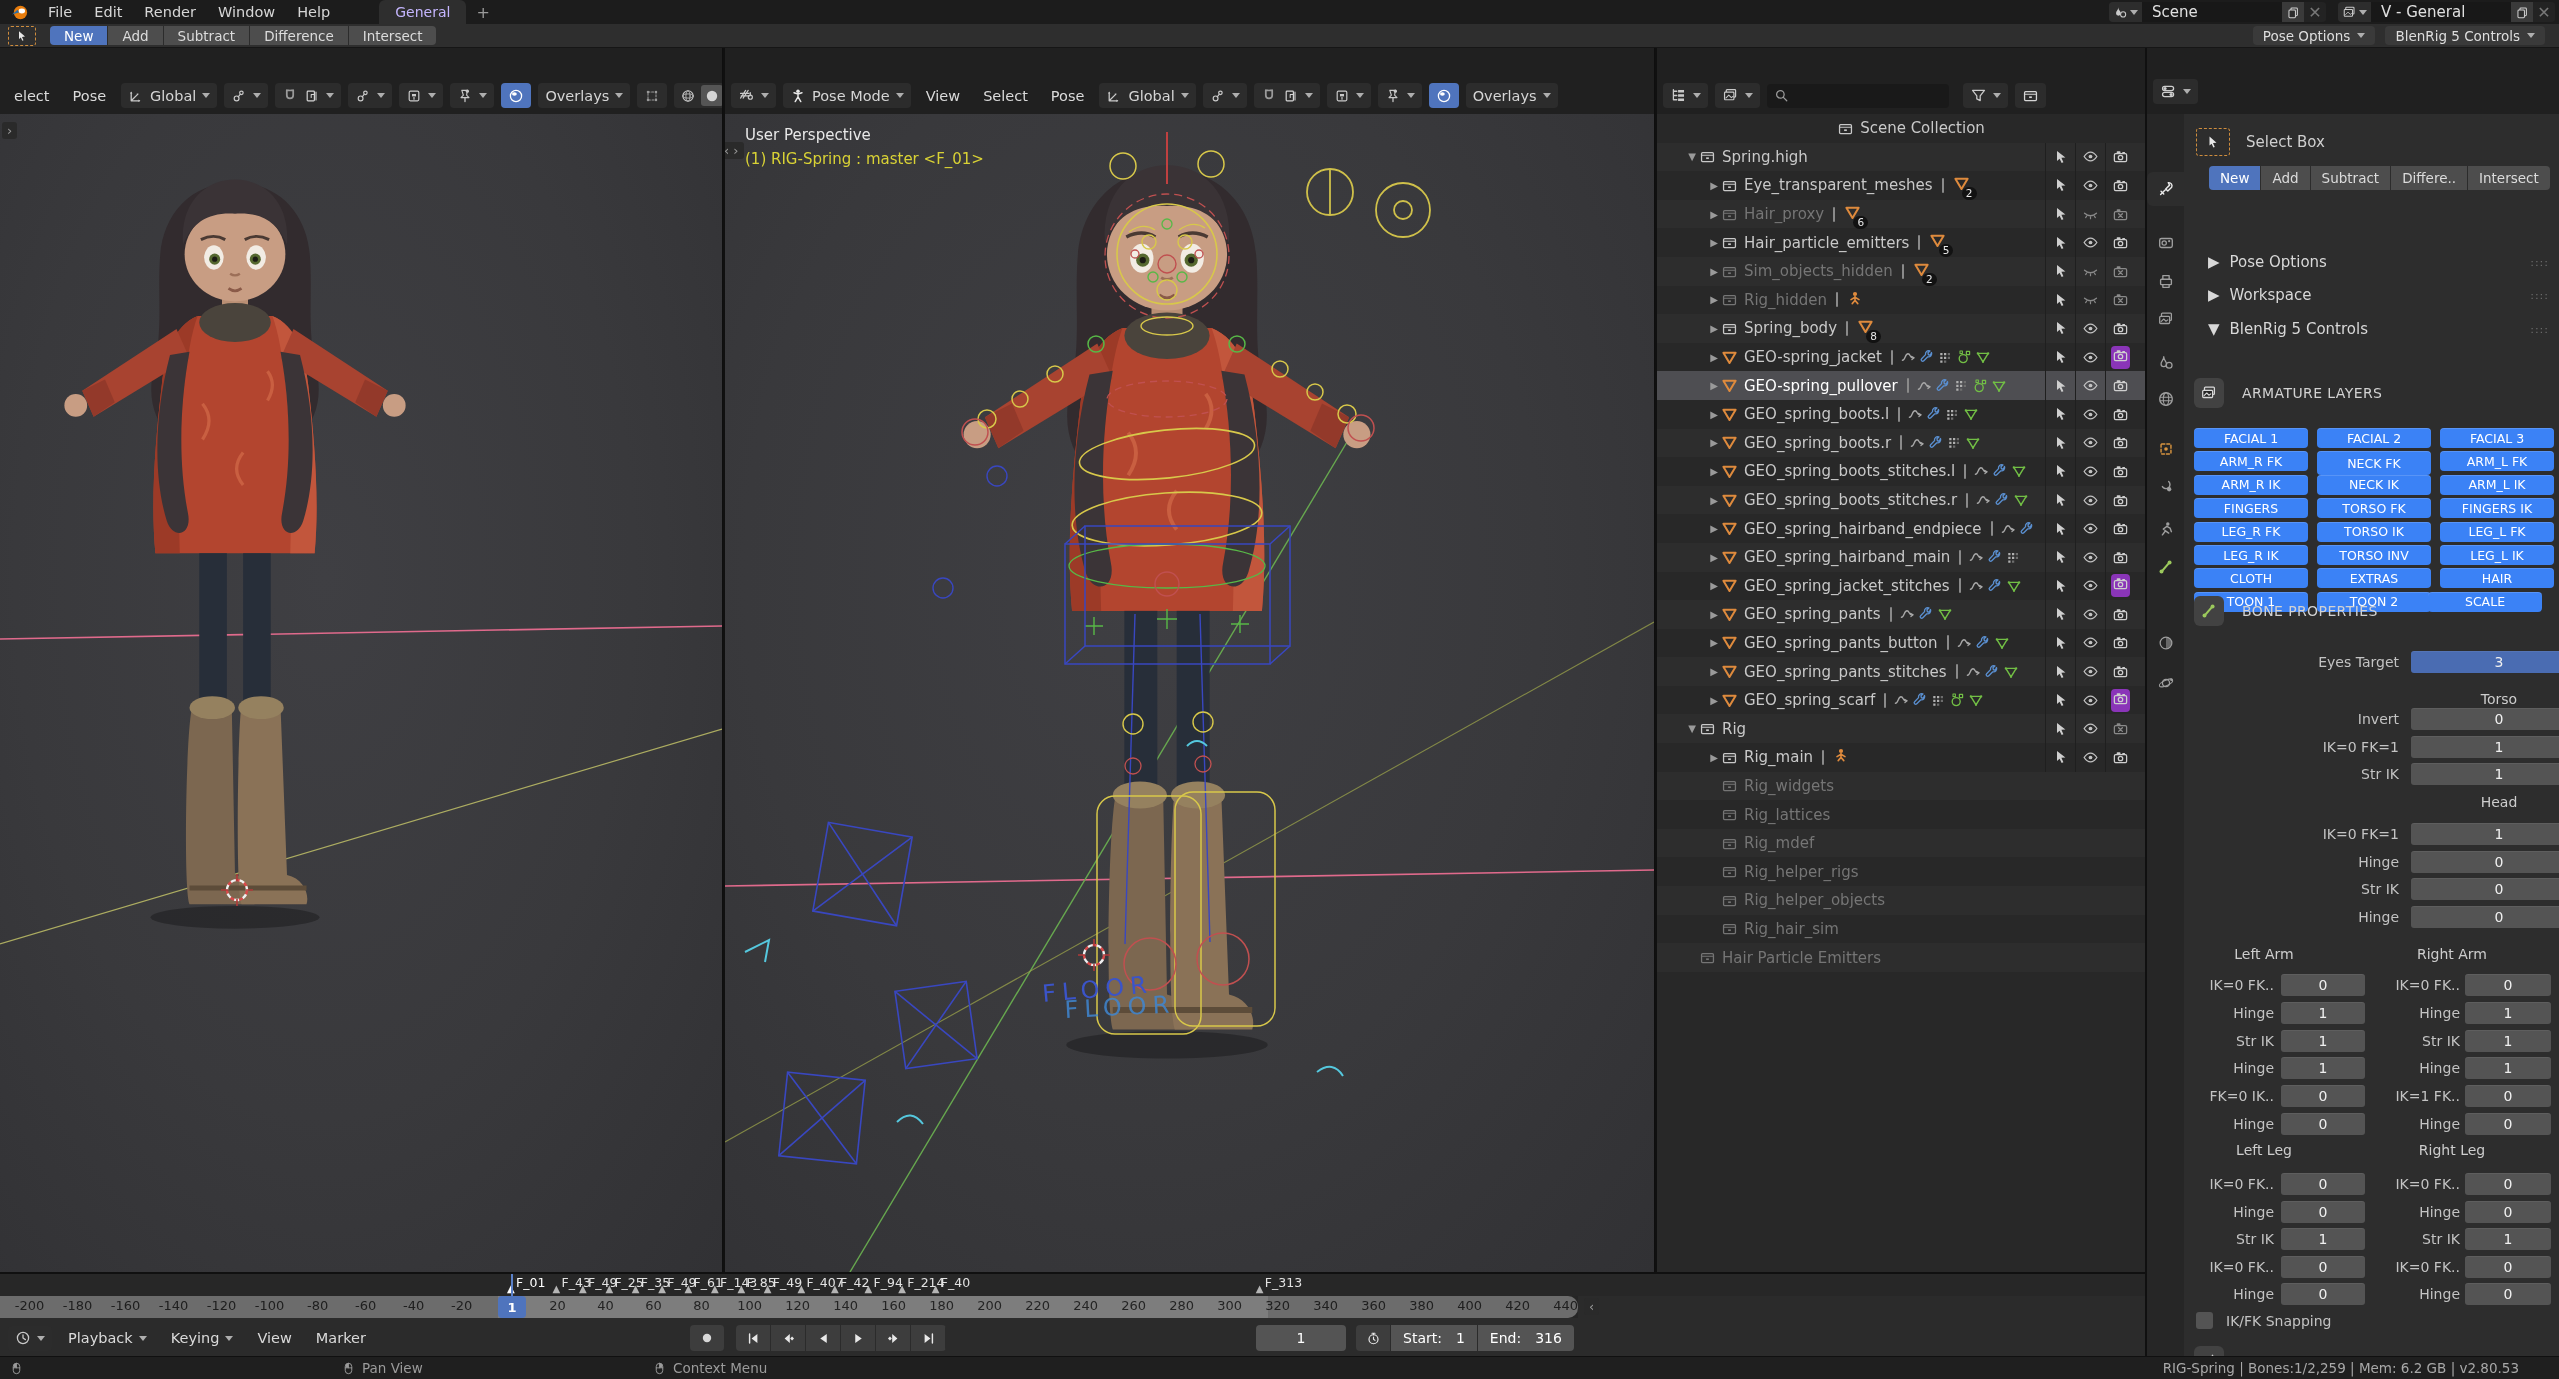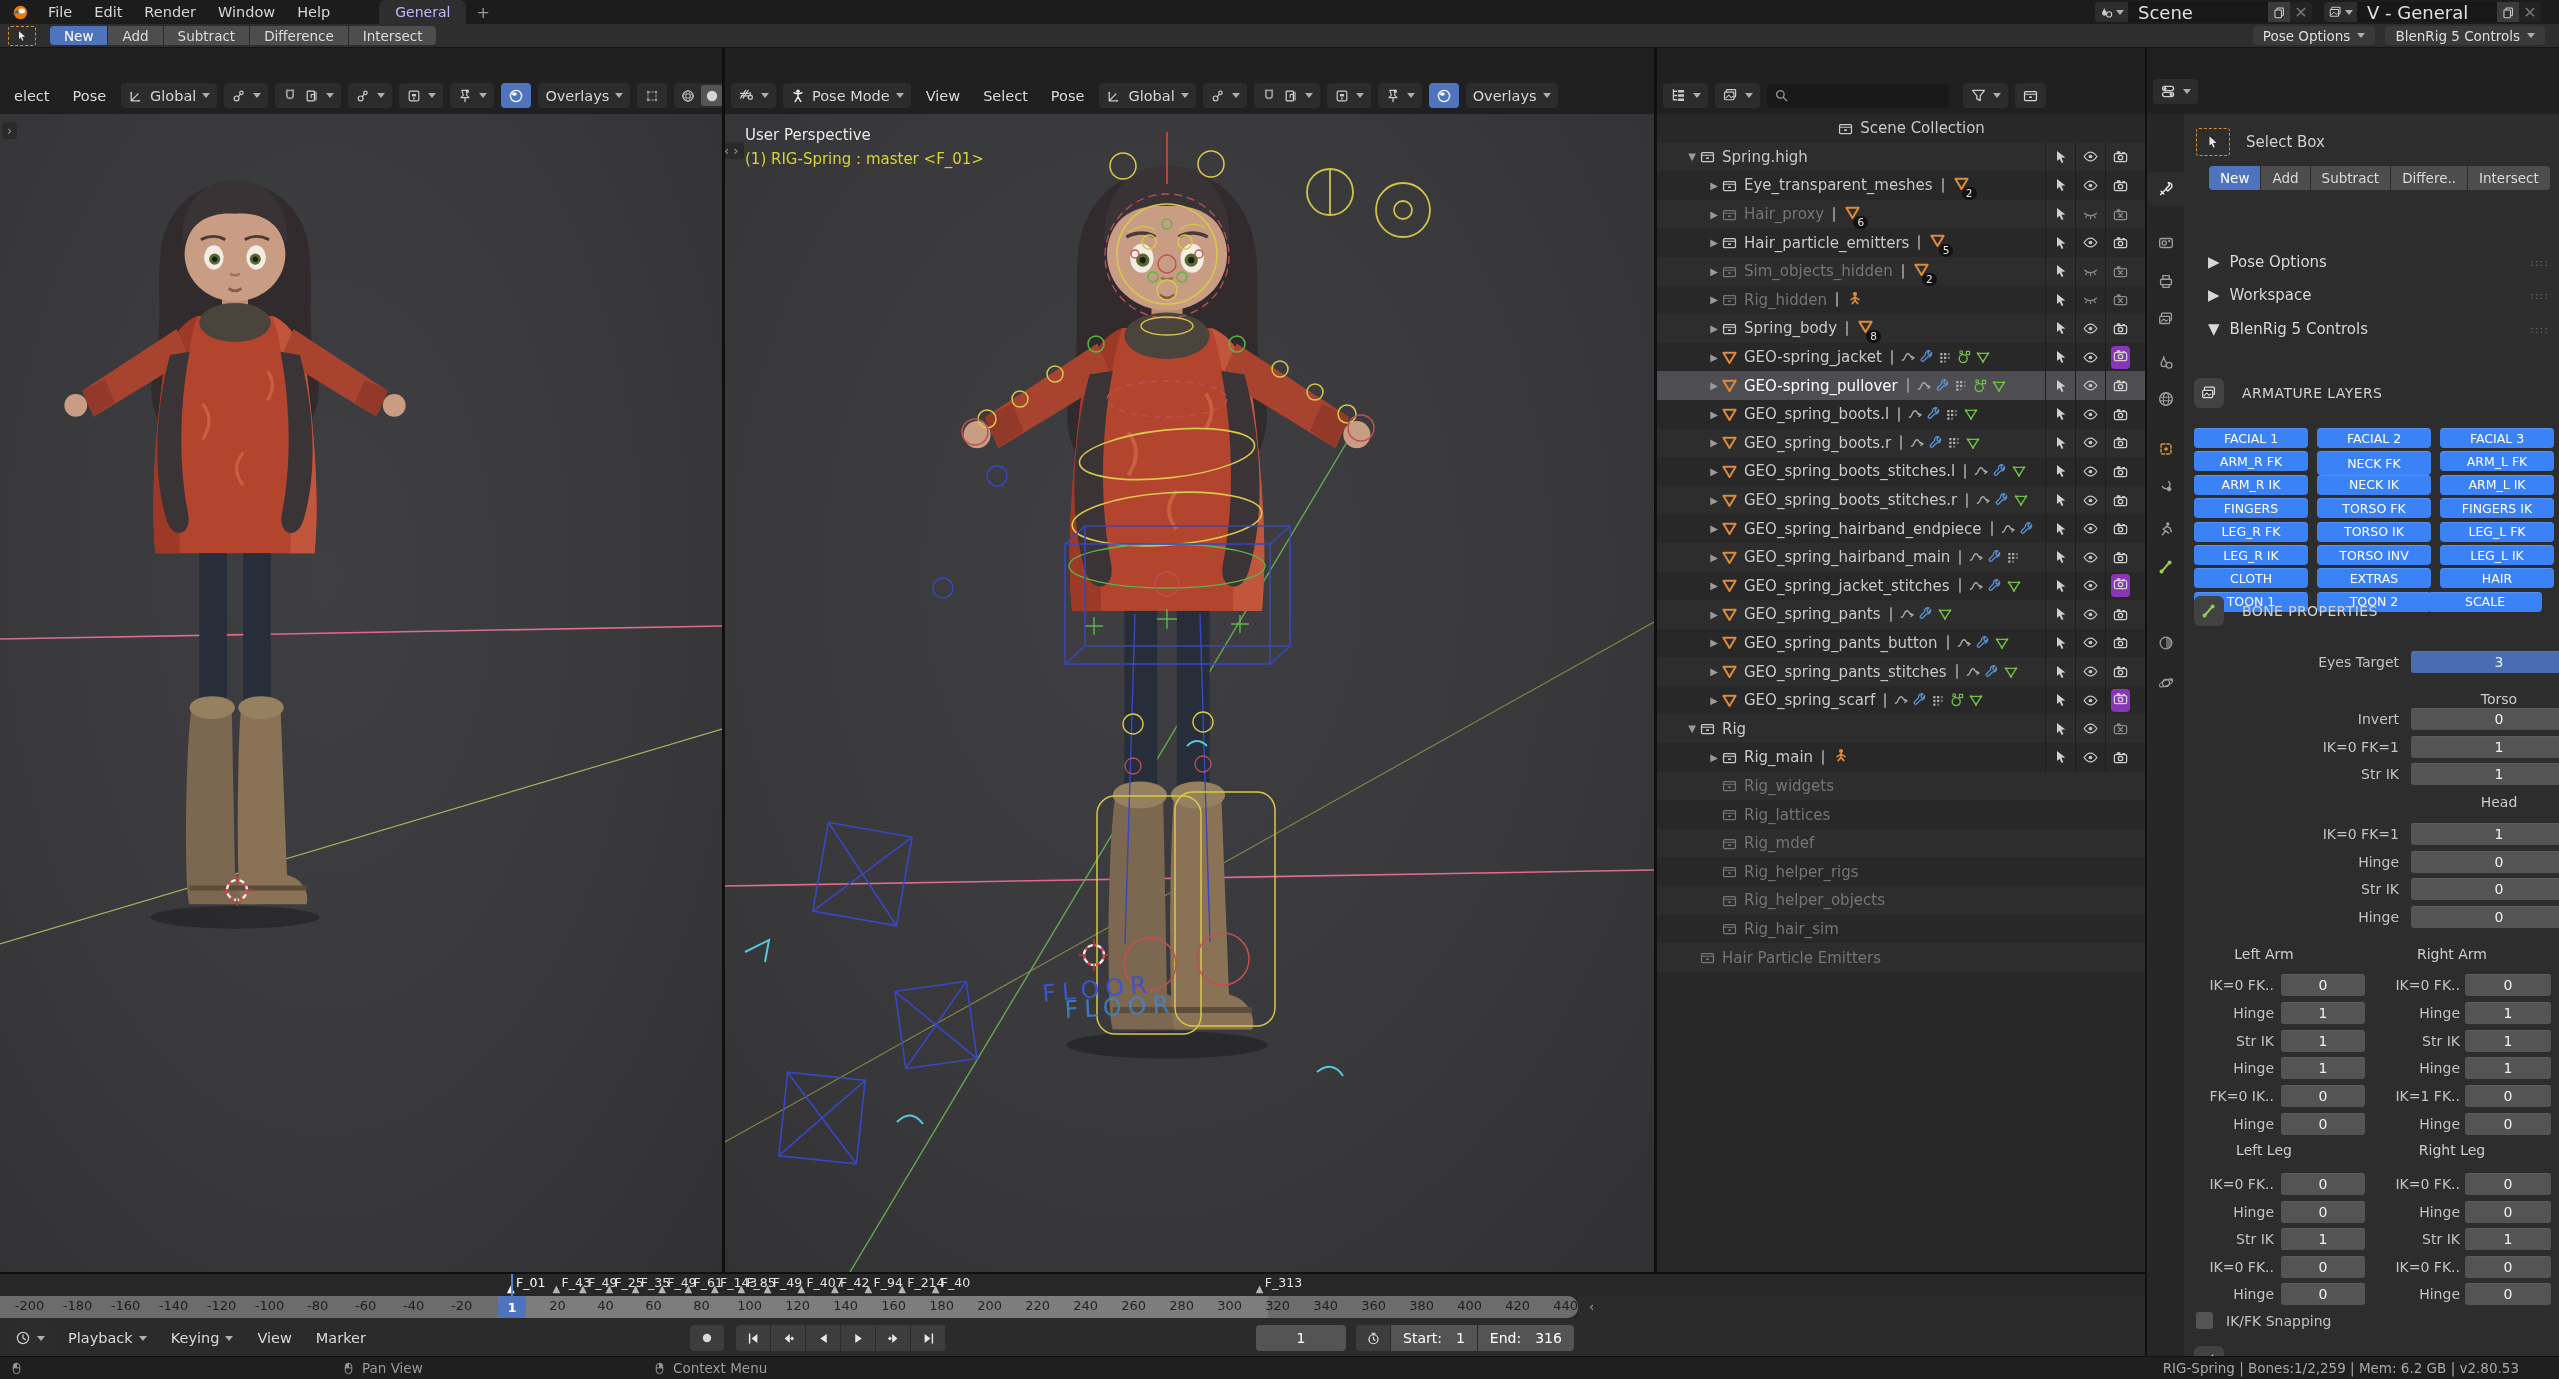--- a/index.html
+++ b/index.html
@@ -10,21 +10,21 @@
   .region{position:absolute;overflow:hidden;}
   .icon{display:inline-flex;align-items:center;justify-content:center;line-height:0;flex:0 0 auto;}
   .icon svg{display:block;}
   
   #topbar{left:0;top:0;width:2559px;height:24px;background:#1c1c1c;display:flex;align-items:center;}
   .tmenu{font-size:14.5px;color:#d6d6d6;padding:0 11px;height:24px;display:flex;align-items:center;cursor:default;}
   .wstab{height:24px;display:flex;align-items:center;padding:0 16px;background:#2e2e2e;border-radius:6px 6px 0 0;font-size:14px;color:#c4b5fd;margin-left:38px;}
   .wsplus{font-size:16px;color:#9a9a9a;padding:0 10px;}
   .idwidget{display:flex;align-items:center;height:20px;background:#232323;border-radius:4px;overflow:hidden;margin-left:12px;}
   .idwidget .lead{background:#2d2d2d;height:20px;display:flex;align-items:center;padding:0 4px;gap:2px;}
-  .idwidget .nm{background:#181818;height:20px;display:flex;align-items:center;padding:0 10px;font-size:18px;color:#e0e0e0;min-width:120px;}
+  .idwidget .nm{background:#181818;height:20px;display:flex;align-items:center;padding:0 10px;font-size:15px;color:#e0e0e0;min-width:120px;}
   .idwidget .sq{width:22px;height:20px;display:flex;align-items:center;justify-content:center;background:#3a3a3a;color:#cfcfcf;}
   .idwidget .sq.x{background:#232323;color:#777;}
   
   #toolrow{left:0;top:24px;width:2559px;height:24px;background:#2e2e2e;display:flex;align-items:center;border-bottom:1px solid #161616;box-sizing:border-box;}
   .cursorbox{width:26px;height:18px;border:1.5px dashed #cf8d3e;border-radius:3px;margin-left:8px;display:flex;align-items:center;justify-content:center;}
   .seg{display:flex;height:19px;border-radius:4px;overflow:hidden;margin-left:14px;}
   .seg .sbtn{background:#4d4d4d;color:#dcdcdc;font-size:13.5px;padding:0 14px;display:flex;align-items:center;border-right:1px solid #2c2c2c;}
   .seg .sbtn:last-child{border-right:none;}
   .seg .sbtn.on{background:#4f74bd;color:#fff;}
   .drop{display:flex;align-items:center;gap:7px;background:#3a3a3a;height:19px;border-radius:4px;padding:0 10px;font-size:13.5px;color:#dedede;margin-left:10px;}
@@ -175,21 +175,21 @@
       </span>
     <span class="nm">Scene</span>
     <span class="sq">
         <svg width="13" height="13" viewBox="0 0 20 20">
           <rect x="6" y="3" width="10" height="12" rx="1.5" fill="none" stroke="#cfcfcf" stroke-width="1.6"></rect>
           <rect x="3" y="6" width="10" height="12" rx="1.5" fill="#2d2d2d" stroke="#cfcfcf" stroke-width="1.6"></rect>
         </svg>
       </span>
     <span class="sq x">✕</span>
   </span>
-  <span class="idwidget" style="margin-right:18px">
+  <span class="idwidget" style="margin-right:4px">
     <span class="lead">
         <span class="icon">
           <svg width="15" height="15" viewBox="0 0 20 20">
             <rect x="5" y="3" width="11" height="9" rx="1" fill="none" stroke="#c9c9c9" stroke-width="1.4"></rect>
             <rect x="3" y="6" width="11" height="9" rx="1" fill="#2d2d2d" stroke="#c9c9c9" stroke-width="1.4"></rect>
             <path d="M4.5 13 L8 9.5 L11 12.5 L13 11" stroke="#c9c9c9" stroke-width="1.2" fill="none"></path>
           </svg>
         </span>
         <span class="caret"></span>
       </span>

